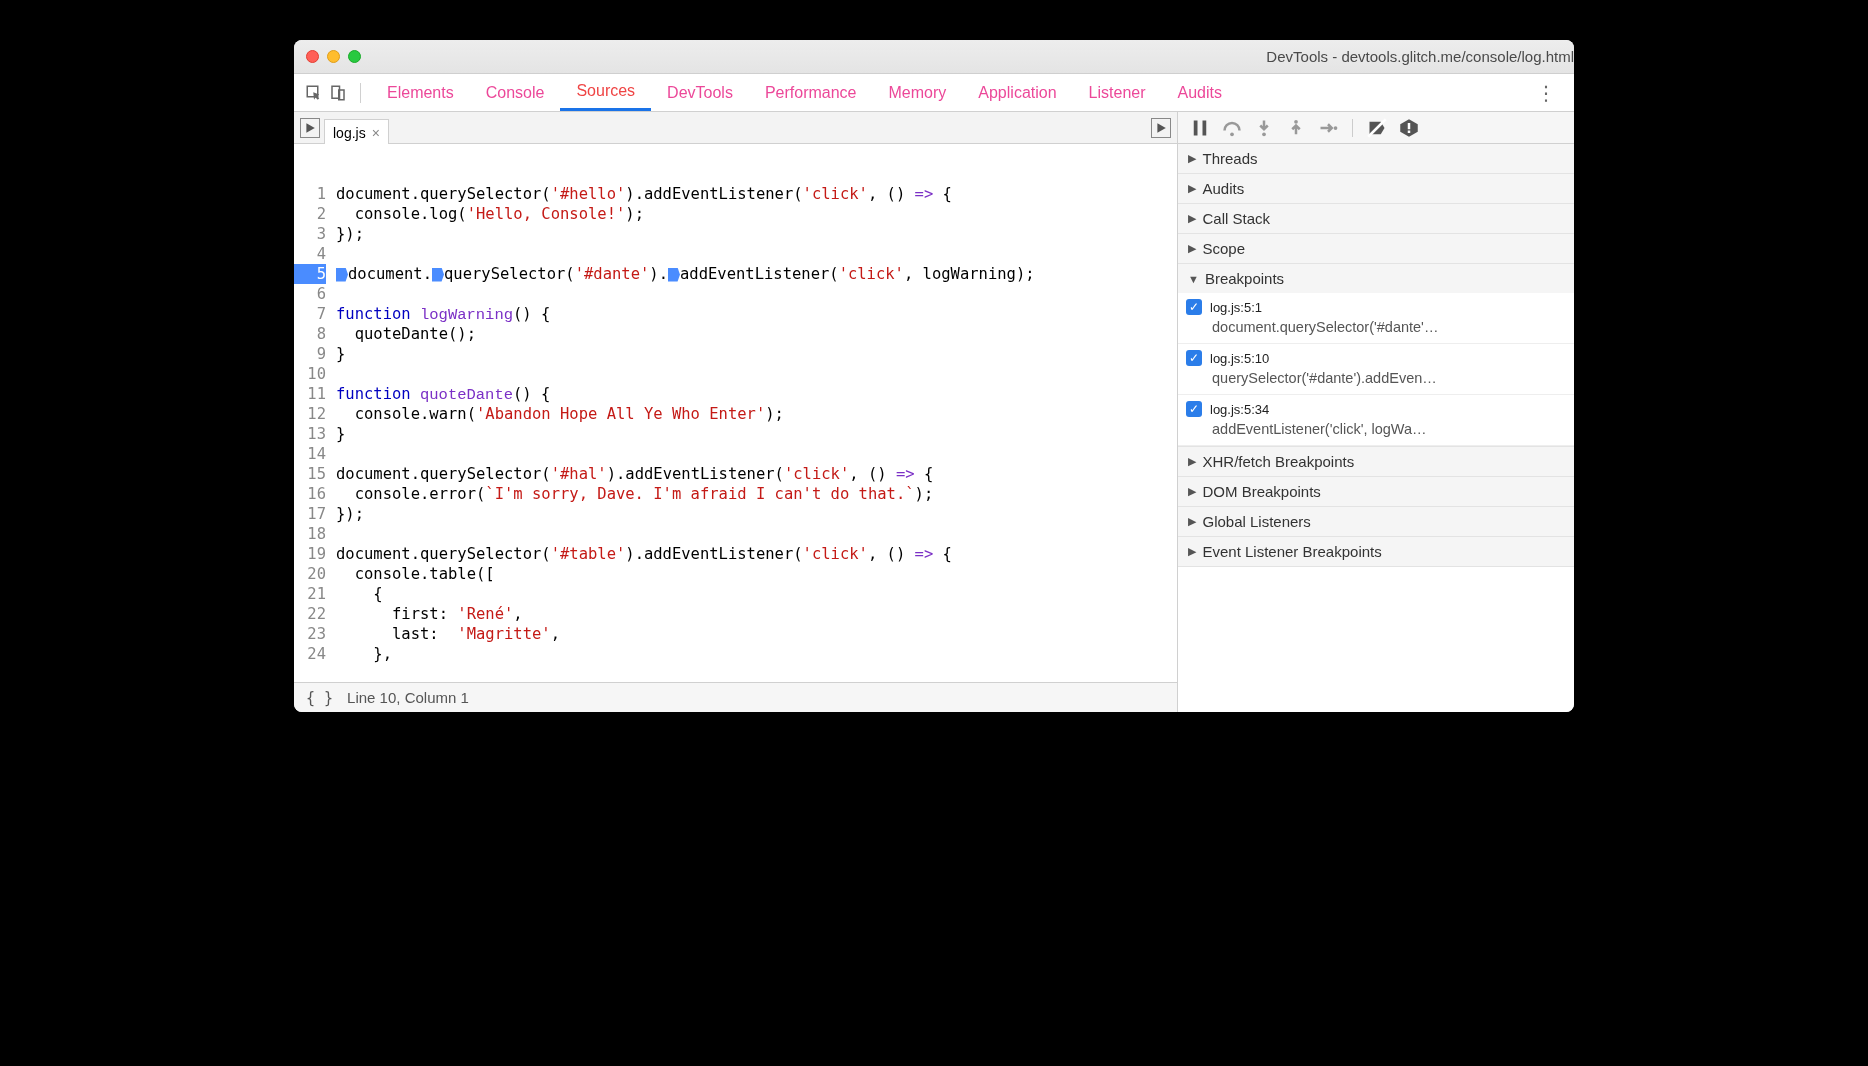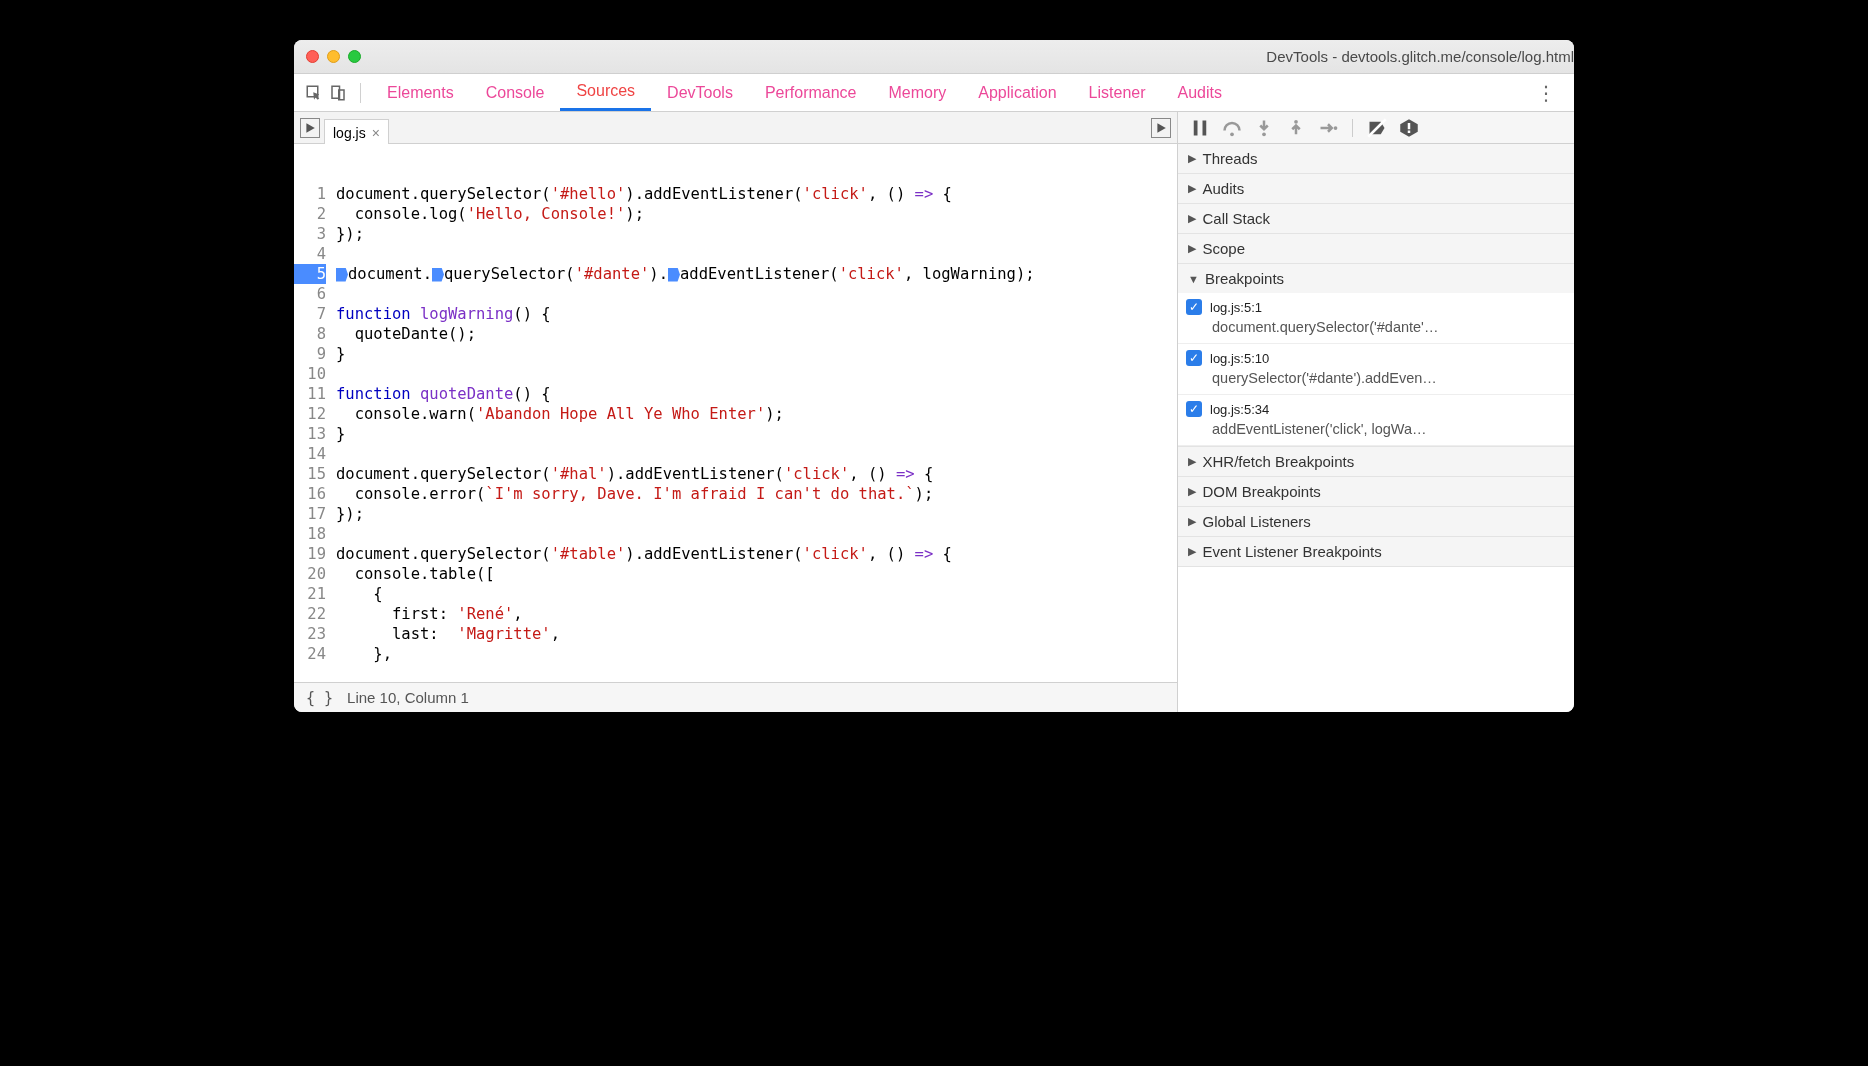--- a/index.html
+++ b/index.html
@@ -62,21 +62,21 @@
     padding:2px 8px 1px; font-size:14px; display:flex; align-items:center; gap:6px; height:28px; margin-top:10px;
   }
   .filetab .close { color:#888; font-size:14px;}
   .filetabs .spacer{flex:1;}
   .code { flex:1; overflow:auto; font-family: Menlo, Consolas, monospace; font-size:15.5px; line-height:20px; background:#fff; white-space:pre;}
   .linewrap { display:flex; }
   .gutter { width:38px; text-align:right; color:#888; padding-right:6px; background:#fff; user-select:none;}
   .lineno { height:20px; }
   .lineno.bp { background:#4a8cff; color:#fff;}
   .codecol { flex:1; padding-left:4px;}
-  .cl { height:20px;} .t-fn{color:#7b30c6;} .t-str{color:#c41a16;}
+  .cl { height:20px;} .t-fn{color:#7b30c6;font-family:Liberation Mono, monospace;} .t-str{color:#c41a16;}
   .bp-marker{display:inline-block;width:12px;height:14px;background:#4a8cff;clip-path:polygon(0 0,80% 0,100% 50%,80% 100%,0 100%);vertical-align:middle;margin-right:0;}
   .status { height:30px; border-top:1px solid #d0d0d0; background:#f6f6f6; display:flex;align-items:center; padding:0 12px; gap:14px; color:#555; font-size:15px;}
   .status .brace{font-family:Menlo,monospace;}
   .rightpane { width:396px; display:flex; flex-direction:column; background:#fff;}
   .dbgtoolbar { height:32px; border-bottom:1px solid #d0d0d0; display:flex; align-items:center; gap:12px; padding:0 12px; color:#666; background:#f6f6f6;}
   .dbgtoolbar .ic{width:20px;height:20px;display:flex;align-items:center;justify-content:center;}
   .dbgtoolbar .divider{width:1px;height:18px;background:#ccc;margin:0 2px;}
   .section { border-bottom:1px solid #e3e3e3; font-size:15px; color:#333; background:#f5f5f5;}
   .section-header{display:flex;align-items:center;gap:6px;padding:6px 10px;cursor:pointer;}
   .tri{font-size:11px;color:#555;}

